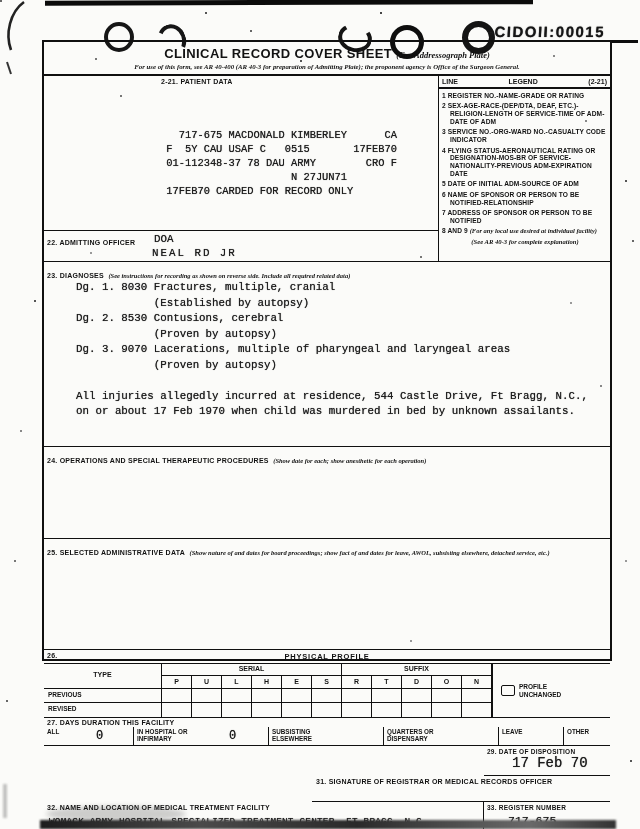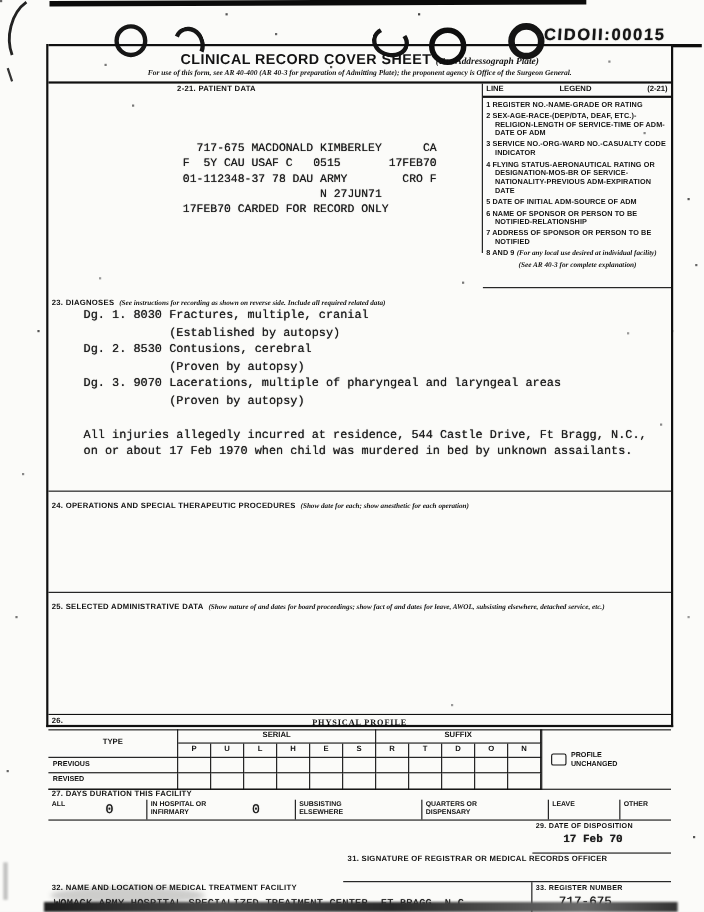--- a/index.html
+++ b/index.html
@@ -118,20 +118,25 @@
         <div class="lg-item"><b>3</b> <span>SERVICE NO.-ORG-WARD NO.-CASUALTY CODE INDICATOR</span></div>
         <div class="lg-item"><b>4</b> <span>FLYING STATUS-AERONAUTICAL RATING OR DESIGNATION-MOS-BR OF SERVICE-NATIONALITY-PREVIOUS ADM-EXPIRATION DATE</span></div>
         <div class="lg-item"><b>5</b> <span>DATE OF INITIAL ADM-SOURCE OF ADM</span></div>
         <div class="lg-item"><b>6</b> <span>NAME OF SPONSOR OR PERSON TO BE NOTIFIED-RELATIONSHIP</span></div>
         <div class="lg-item"><b>7</b> <span>ADDRESS OF SPONSOR OR PERSON TO BE NOTIFIED</span></div>
         <div class="lg-item"><b>8 AND 9</b> <span class="paren">(For any local use desired at individual facility)</span></div>
         <div class="lg-note">(See AR 40-3 for complete explanation)</div>
       </div>
     </div>
 
+    <div class="sect bR bB" style="left:0;top:190px;width:395px;height:32px;border-top:1.5px solid #101010;">
+      <div class="label" style="display:inline-block;padding:2px 0 0 3px;">22. ADMITTING OFFICER</div>
+      <span class="typed" style="position:absolute;left:110px;top:1px;">DOA</span>
+      <span class="typed" style="position:absolute;left:108px;top:15px;letter-spacing:2px;">NEAL RD JR</span>
+    </div>
 
     <div class="sect bB" style="left:0;top:222px;width:566px;height:185px;">
       <div style="padding:2px 0 0 3px;">
         <span class="label">23. DIAGNOSES</span>
         <span class="paren">(See instructions for recording as shown on reverse side.  Include all required related data)</span>
       </div>
       <pre class="typed abs" style="left:20px;top:18px;margin-left:12px;">Dg. 1. 8030 Fractures, multiple, cranial
             (Established by autopsy)
 Dg. 2. 8530 Contusions, cerebral
             (Proven by autopsy)
@@ -152,21 +157,21 @@
     <div class="sect bB" style="left:0;top:499px;width:566px;height:111px;">
       <div style="padding:2px 6px 0 14px;text-indent:-11px;">
         <span class="label">25. SELECTED ADMINISTRATIVE DATA</span>
         <span class="paren">(Show nature of and dates for board proceedings; show fact of and dates for leave, AWOL, subsisting elsewhere, detached service, etc.)</span>
       </div>
     </div>
 
     <div class="sect bB" style="left:0;top:610px;width:566px;height:68px;">
       <div style="position:absolute;left:0;top:0;right:0;height:13px;border-bottom:1.5px solid #101010;">
         <span class="label" style="position:absolute;left:3px;top:2px;">26.</span>
-        <span class="label" style="display:block;text-align:center;padding-top:2.5px;font-size:7.5px;letter-spacing:.8px;font-family:Liberation Serif, serif;">PHYSICAL PROFILE</span>
+        <span class="label" style="display:block;text-align:center;padding-top:2.5px;font-size:7.5px;letter-spacing:.8px;">PHYSICAL PROFILE</span>
       </div>
       <div class="pp-grid">
         <div class="pp-cell pp-type">TYPE</div>
         <div class="pp-cell" style="grid-column:2/8;">SERIAL</div>
         <div class="pp-cell" style="grid-column:8/13;border-right:1px solid #101010;">SUFFIX</div>
         <div class="pp-right">
           <span class="pp-box"></span>
           <span class="pp-unch">PROFILE UNCHANGED</span>
         </div>
         <div class="pp-cell">P</div>
@@ -232,21 +237,21 @@
         </div>
         <div class="dd-cell" style="width:46px;border-right:none;">
           <span>OTHER</span>
           <span class="dd-val" style="left:28px;"></span>
         </div>
       </div>
     </div>
 
     <div class="sect bB" style="left:440px;top:706px;width:126px;height:30px;">
       <div class="label" style="padding:2px 0 0 3px;font-size:6.5px;">29. DATE OF DISPOSITION</div>
-      <span class="typed" style="position:absolute;left:28px;top:10px;font-size:10px;font-weight:bold;">17 Feb 70</span>
+      <span class="typed" style="position:absolute;left:28px;top:10px;font-size:14px;">17 Feb 70</span>
     </div>
 
     <div class="sect bB" style="left:268px;top:736px;width:298px;height:26px;">
       <div class="label" style="padding:2px 0 0 4px;">31. SIGNATURE OF REGISTRAR OR MEDICAL RECORDS OFFICER</div>
       <span class="typed" style="position:absolute;left:8px;top:13px;"></span>
     </div>
 
     <div class="sect bR" style="left:0;top:762px;width:440px;height:27px;">
       <div class="label" style="padding:2px 0 0 3px;">32. NAME AND LOCATION OF MEDICAL TREATMENT FACILITY</div>
       <span class="typed" style="position:absolute;left:5px;top:12px;font-size:9.4px;letter-spacing:.2px;">WOMACK ARMY HOSPITAL SPECIALIZED TREATMENT CENTER, FT BRAGG, N.C.</span>

